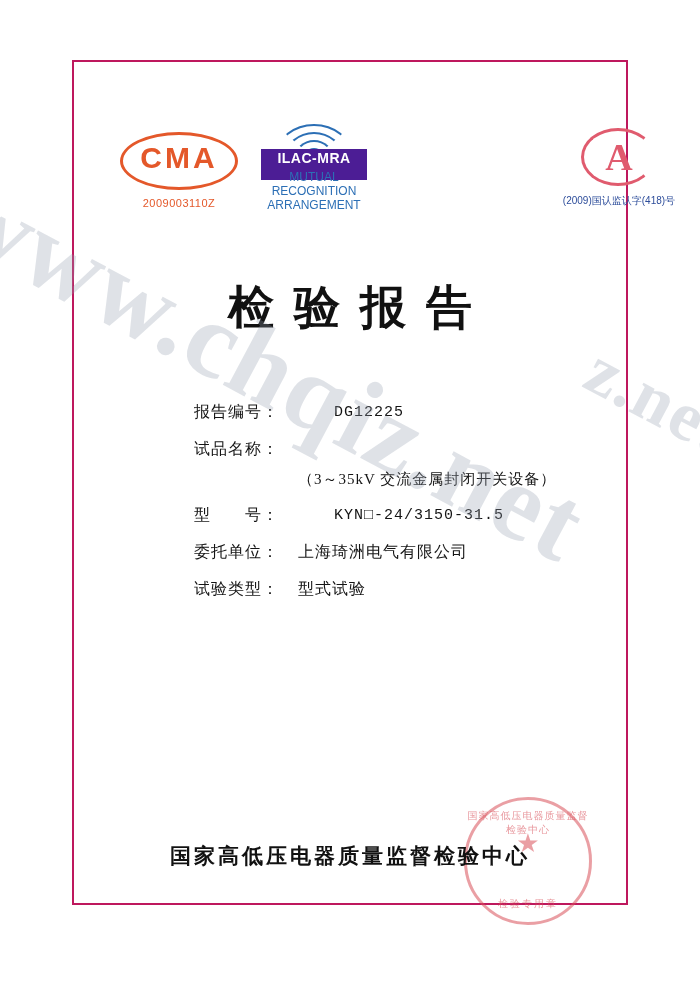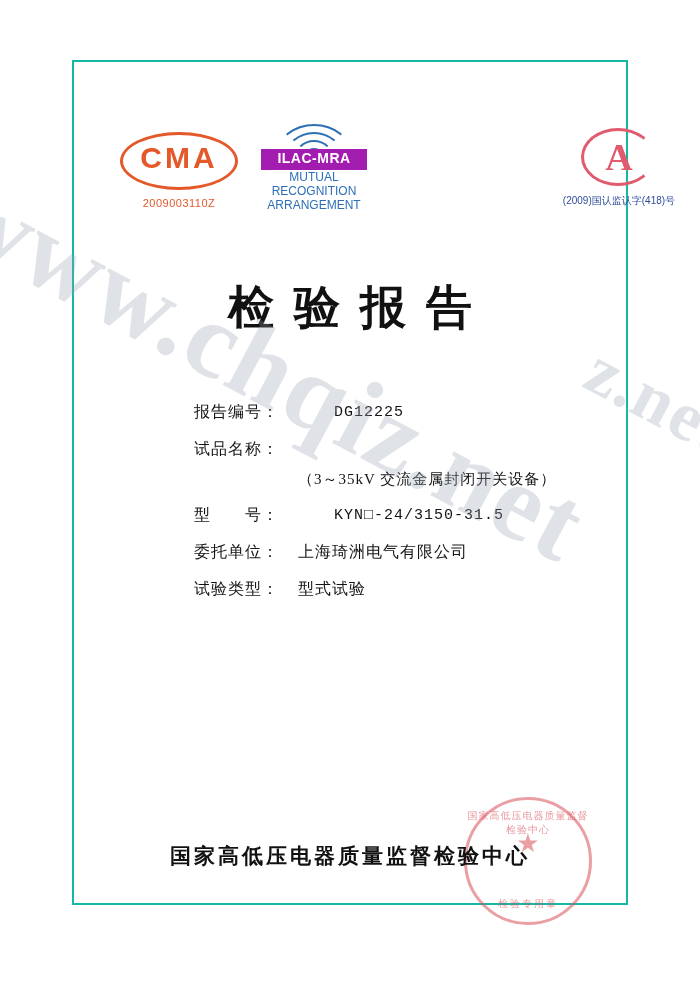--- a/index.html
+++ b/index.html
@@ -49,21 +49,21 @@
     color: rgba(150, 160, 175, 0.22);
   }
 
   
   #report-frame {
     position: absolute;
     left: 72px;
     top: 60px;
     width: 556px;
     height: 845px;
-    border: 2px solid #14b8a6;
+    border: 2px solid #be185d;
     box-sizing: border-box;
     z-index: 10;
     padding-left: 46px;
   }
 
   
   #logo-row {
     position: absolute;
     left: 0;
     top: 52px;
@@ -130,22 +130,22 @@
     border-right-color: transparent;
     border-radius: 50%;
     left: 50%;
     transform: translateX(-50%);
   }
   .ilac-band {
     position: absolute;
     left: 2px;
     top: 27px;
     width: 106px;
-    height: 21px;
-    background: #a21caf;
+    height: 31px;
+    background: #4c1d95;
     color: #fff;
     font-family: "Liberation Sans", sans-serif;
     font-weight: bold;
     font-size: 14px;
     line-height: 19px;
     letter-spacing: 0.5px;
   }
   .ilac-sub {
     position: absolute;
     left: 0;

